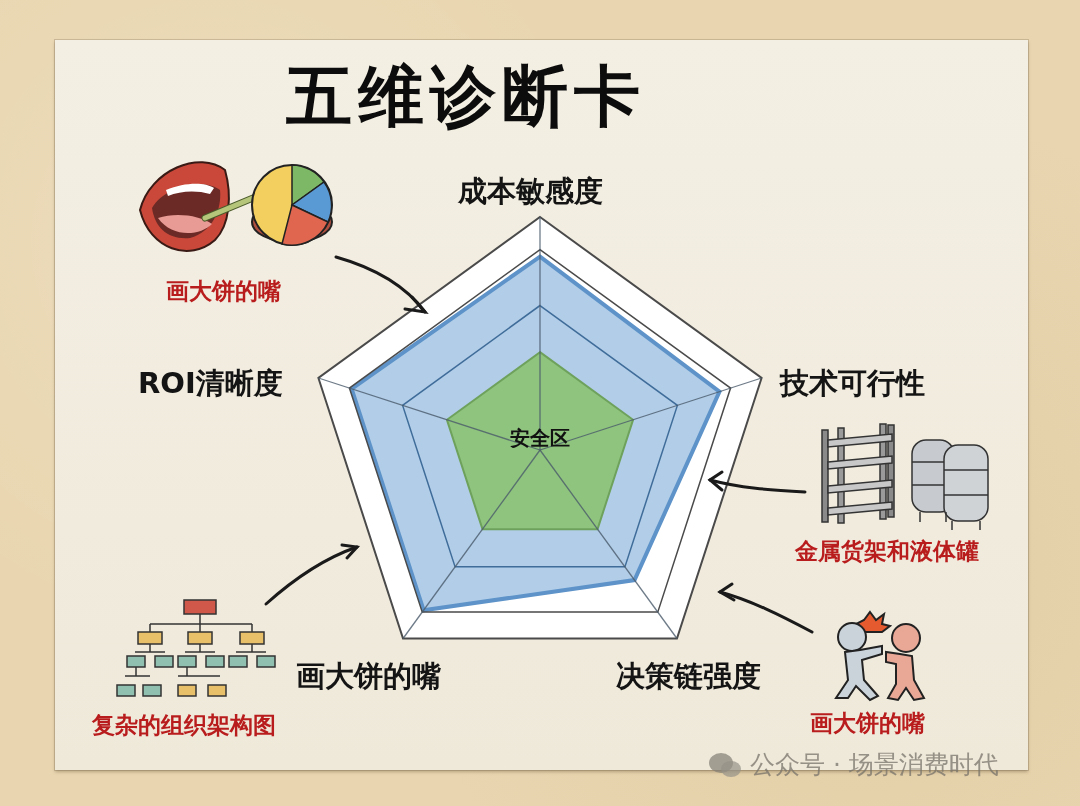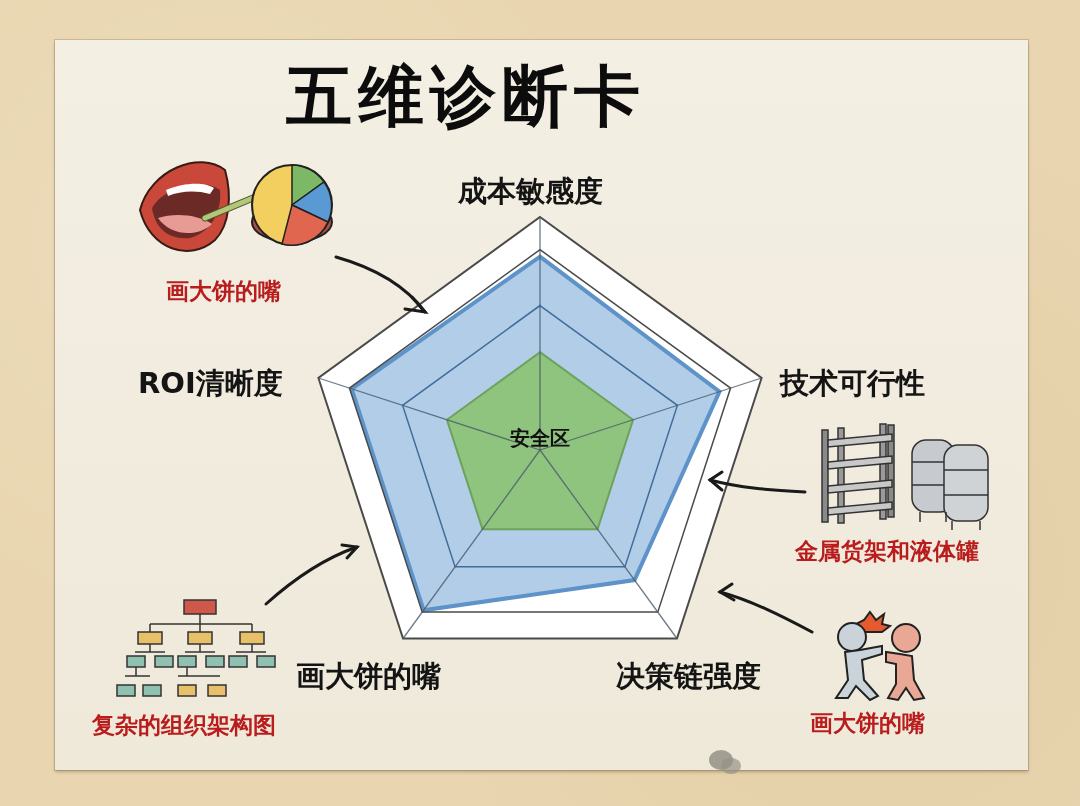--- a/index.html
+++ b/index.html
@@ -139,13 +139,14 @@
 <div class="caption" style="left:166px;top:276px;">画大饼的嘴</div>
 <div class="caption" style="left:795px;top:536px;">金属货架和液体罐</div>
 <div class="caption" style="left:810px;top:708px;">画大饼的嘴</div>
 <div class="caption" style="left:92px;top:710px;">复杂的组织架构图</div>
 
 <div class="watermark">
   <svg width="34" height="28">
     <ellipse cx="13" cy="12" rx="12" ry="10" fill="rgba(130,125,115,0.7)"></ellipse>
     <ellipse cx="23" cy="18" rx="10" ry="8" fill="rgba(150,145,135,0.7)"></ellipse>
   </svg>
+  <span>公众号 · 场景消费时代</span>
 </div>
 
 </body></html>

